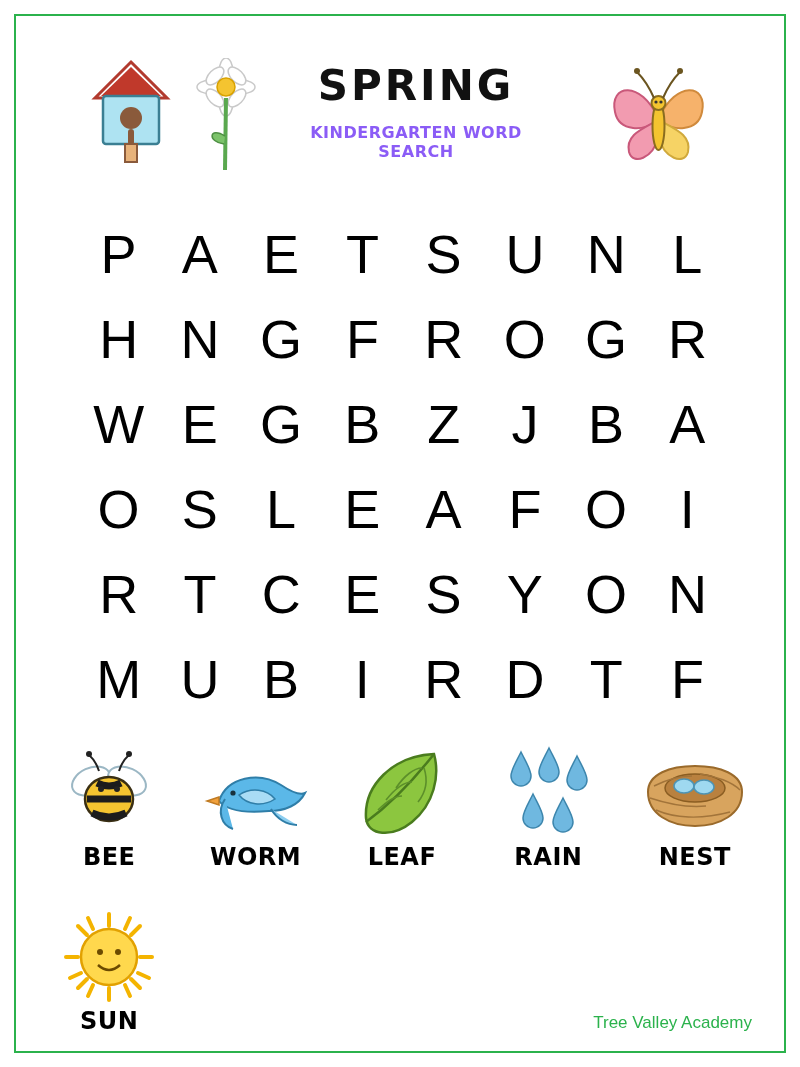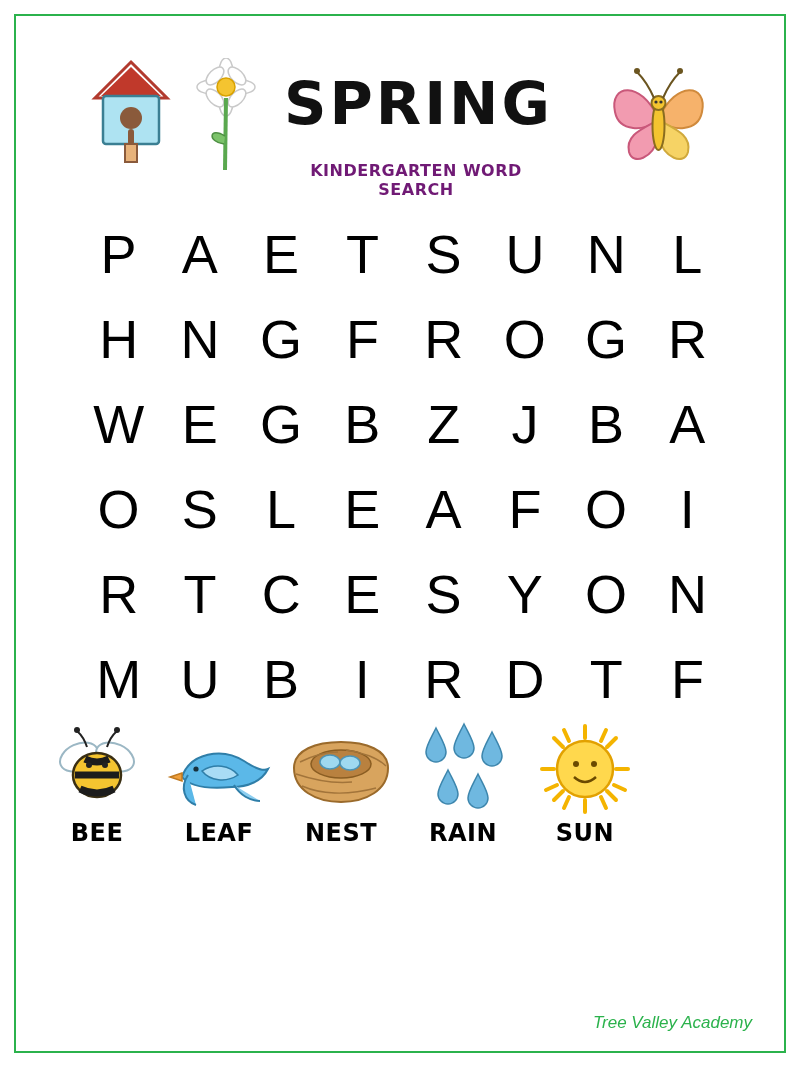--- a/index.html
+++ b/index.html
@@ -48,33 +48,33 @@
   .title-block {
     position: absolute;
     left: 255px;
     top: 45px;
     width: 290px;
     text-align: center;
   }
   .title {
     font-family: "DejaVu Sans", sans-serif;
     font-weight: bold;
-    font-size: 59px;
+    font-size: 42px;
     letter-spacing: 3px;
     color: #111111;
     line-height: 1;
-    margin: 13px;
+    margin: 4px;
   }
   .subtitle {
     font-family: "DejaVu Sans", sans-serif;
     font-weight: bold;
     font-size: 16px;
     letter-spacing: 0.5px;
-    color: #701a75;
-    margin-top: 28px;
+    color: #8b5cf6;
+    margin-top: 16px;
   }
   .butterfly {
     position: absolute;
     left: 585px;
     top: 42px;
     width: 115px;
     height: 115px;
   }
 
   
@@ -94,24 +94,24 @@
     font-size: 54px;
     font-weight: 400;
     color: #000000;
     line-height: 1;
   }
 
   
   .wordlist {
     position: absolute;
     left: 20px;
-    top: 691px;
+    top: 715px;
     width: 732px;
     display: grid;
-    grid-template-columns: repeat(6, 1fr);
+    grid-template-columns: repeat(5, 1fr);
     row-gap: 24px;
   }
   .word-item {
     display: flex;
     flex-direction: column;
     align-items: center;
     justify-content: flex-end;
     height: 140px;
   }
   .word-art {
@@ -131,21 +131,20 @@
   }
 
   
   .footer {
     position: absolute;
     right: 32px;
     bottom: 18px;
     font-family: "Liberation Sans", sans-serif;
     font-size: 17px;
     color: #2bb24c;
-    font-style: italic;
   }
 </style>
 </head>
 <body>
 
 <div class="page">
   <div class="sheet">
 
     <div class="header">
 
@@ -277,58 +276,73 @@
         <div class="word-art">
           <svg viewBox="0 0 110 90" width="110" height="90">
             <path d="M18 52 C26 28, 58 22, 80 36 C92 44, 100 46, 104 44 C98 56, 84 62, 68 62 C46 64, 26 62, 18 52 Z" fill="#5bb8e8" stroke="#2f7ea8" stroke-width="2"></path>
             <path d="M38 46 C50 38, 66 40, 74 50 C62 58, 46 56, 38 46 Z" fill="#a9dcf5" stroke="#2f7ea8" stroke-width="1.5"></path>
             <path d="M24 50 C16 62, 20 76, 32 80" stroke="#2f7ea8" stroke-width="2" fill="#5bb8e8"></path>
             <circle cx="32" cy="44" r="2.6" fill="#18313d"></circle>
             <path d="M18 48 L6 52 L18 56 Z" fill="#f0a03c" stroke="#c07a21" stroke-width="1.5"></path>
             <path d="M70 60 C76 70, 86 76, 96 76" stroke="#2f7ea8" stroke-width="2" fill="#8ccef0"></path>
           </svg>
         </div>
+        <div class="word-label">WORM</div>
+      </div>
+
+
+
+
+      <div class="word-item">
+        <div class="word-art">
+          <svg viewBox="0 0 100 95" width="100" height="95">
+            <path d="M82 8 C40 10, 12 40, 14 72 C16 90, 40 92, 60 76 C82 58, 88 30, 82 8 Z" fill="#8cc63f" stroke="#4a7c1e" stroke-width="2.5"></path>
+            <path d="M82 8 C60 36, 36 60, 14 76" stroke="#4a7c1e" stroke-width="2.5" fill="none"></path>
+            <g stroke="#5c8f2a" stroke-width="1.6" fill="none">
+              <path d="M70 22 C62 22, 52 30, 44 42"></path>
+              <path d="M60 36 C52 36, 42 44, 34 54"></path>
+              <path d="M50 50 C42 50, 34 56, 26 64"></path>
+              <path d="M72 22 C76 34, 74 46, 66 56"></path>
+            </g>
+          </svg>
+        </div>
         <div class="word-label">LEAF</div>
       </div>
 
-
-
-
+      <div class="word-item">
+        <div class="word-art">
+          <svg viewBox="0 0 95 95" width="95" height="95">
+            <g fill="#6fb8e0" stroke="#3d86ad" stroke-width="1.5">
+              <path d="M20 6 C26 18, 30 24, 30 30 a10 10 0 0 1 -20 0 C10 24, 14 18, 20 6 Z"></path>
+              <path d="M48 2 C54 14, 58 20, 58 26 a10 10 0 0 1 -20 0 C38 20, 42 14, 48 2 Z"></path>
+              <path d="M76 10 C82 22, 86 28, 86 34 a10 10 0 0 1 -20 0 C66 28, 70 22, 76 10 Z"></path>
+              <path d="M32 48 C38 60, 42 66, 42 72 a10 10 0 0 1 -20 0 C22 66, 26 60, 32 48 Z"></path>
+              <path d="M62 52 C68 64, 72 70, 72 76 a10 10 0 0 1 -20 0 C52 70, 56 64, 62 52 Z"></path>
+            </g>
+          </svg>
+        </div>
+        <div class="word-label">RAIN</div>
+      </div>
 
       <div class="word-item">
         <div class="word-art">
           <svg viewBox="0 0 110 80" width="110" height="80">
             <path d="M8 38 C8 20, 30 12, 55 12 C80 12, 102 20, 102 38 C102 60, 80 72, 55 72 C30 72, 8 60, 8 38 Z" fill="#d8a45e" stroke="#9a6a2b" stroke-width="2"></path>
             <ellipse cx="55" cy="34" rx="30" ry="14" fill="#b9813f" stroke="#8a5d22" stroke-width="1.5"></ellipse>
             <ellipse cx="44" cy="32" rx="10" ry="7" fill="#9fd9f0" stroke="#4d94b5" stroke-width="1.5"></ellipse>
             <ellipse cx="64" cy="33" rx="10" ry="7" fill="#9fd9f0" stroke="#4d94b5" stroke-width="1.5"></ellipse>
             <g stroke="#a2743a" stroke-width="1.4" fill="none">
               <path d="M10 44 C28 50, 46 54, 66 52"></path>
               <path d="M16 56 C34 64, 60 66, 90 58"></path>
               <path d="M14 32 C26 26, 40 22, 52 22"></path>
               <path d="M60 20 C76 22, 92 28, 100 36"></path>
             </g>
           </svg>
         </div>
         <div class="word-label">NEST</div>
-      </div>
-
-      <div class="word-item">
-        <div class="word-art">
-          <svg viewBox="0 0 95 95" width="95" height="95">
-            <g fill="#6fb8e0" stroke="#3d86ad" stroke-width="1.5">
-              <path d="M20 6 C26 18, 30 24, 30 30 a10 10 0 0 1 -20 0 C10 24, 14 18, 20 6 Z"></path>
-              <path d="M48 2 C54 14, 58 20, 58 26 a10 10 0 0 1 -20 0 C38 20, 42 14, 48 2 Z"></path>
-              <path d="M76 10 C82 22, 86 28, 86 34 a10 10 0 0 1 -20 0 C66 28, 70 22, 76 10 Z"></path>
-              <path d="M32 48 C38 60, 42 66, 42 72 a10 10 0 0 1 -20 0 C22 66, 26 60, 32 48 Z"></path>
-              <path d="M62 52 C68 64, 72 70, 72 76 a10 10 0 0 1 -20 0 C52 70, 56 64, 62 52 Z"></path>
-            </g>
-          </svg>
-        </div>
-        <div class="word-label">RAIN</div>
       </div>
 
       <div class="word-item">
         <div class="word-art">
           <svg viewBox="0 0 95 95" width="95" height="95">
             <g stroke="#f4b400" stroke-width="4" stroke-linecap="round">
               <line x1="47" y1="4" x2="47" y2="16"></line>
               <line x1="47" y1="78" x2="47" y2="90"></line>
               <line x1="4" y1="47" x2="16" y2="47"></line>
               <line x1="78" y1="47" x2="90" y2="47"></line>

